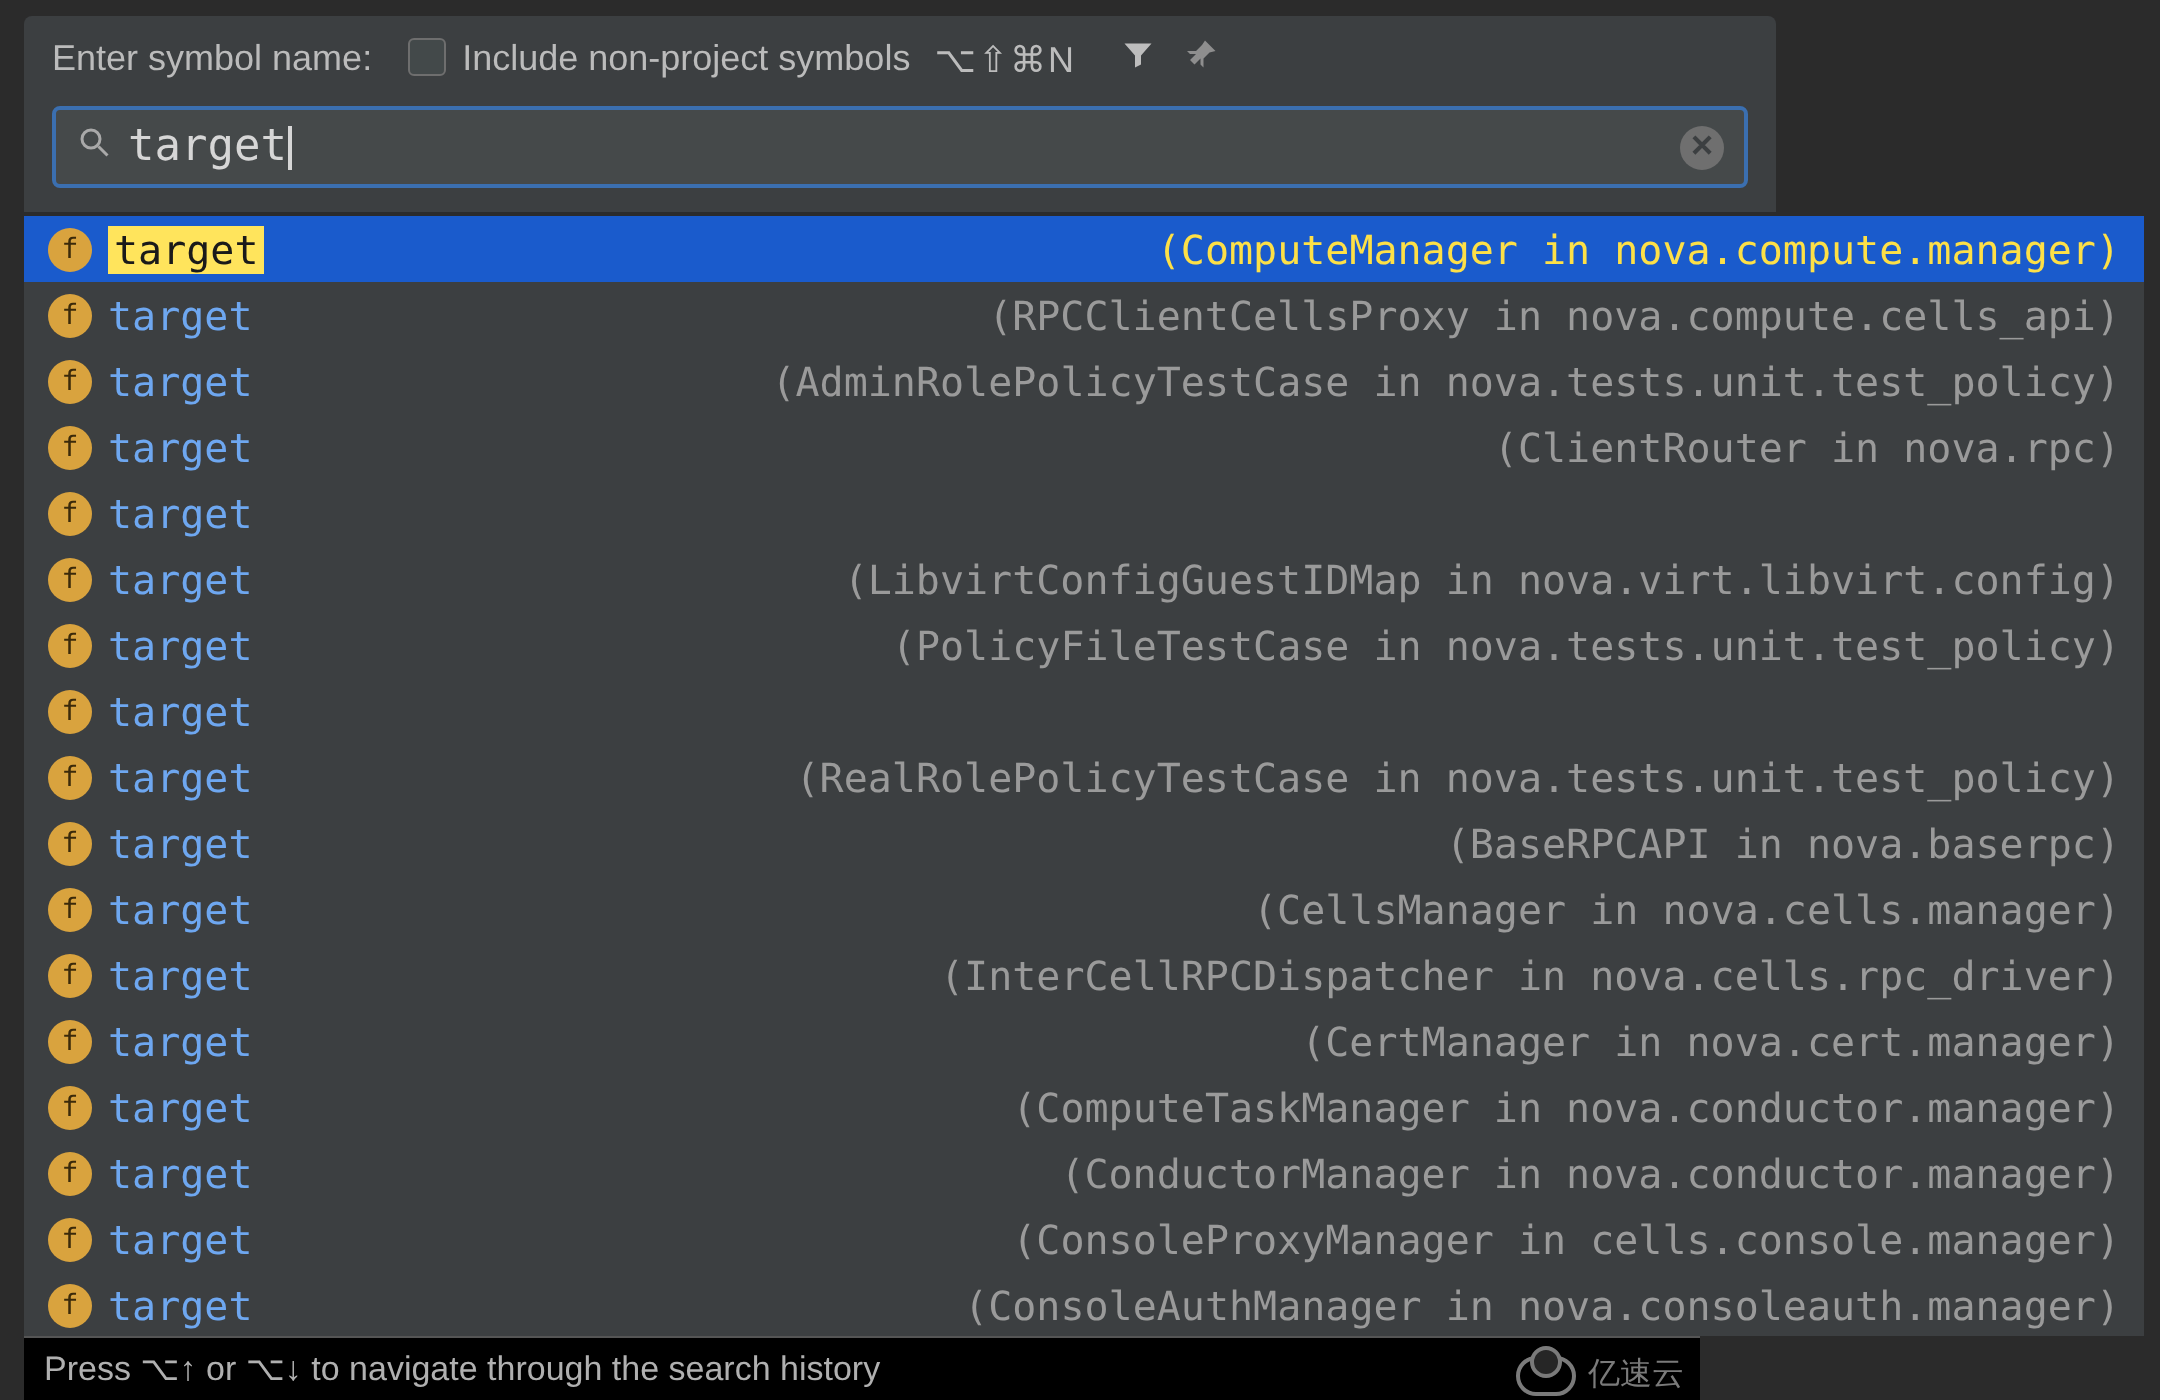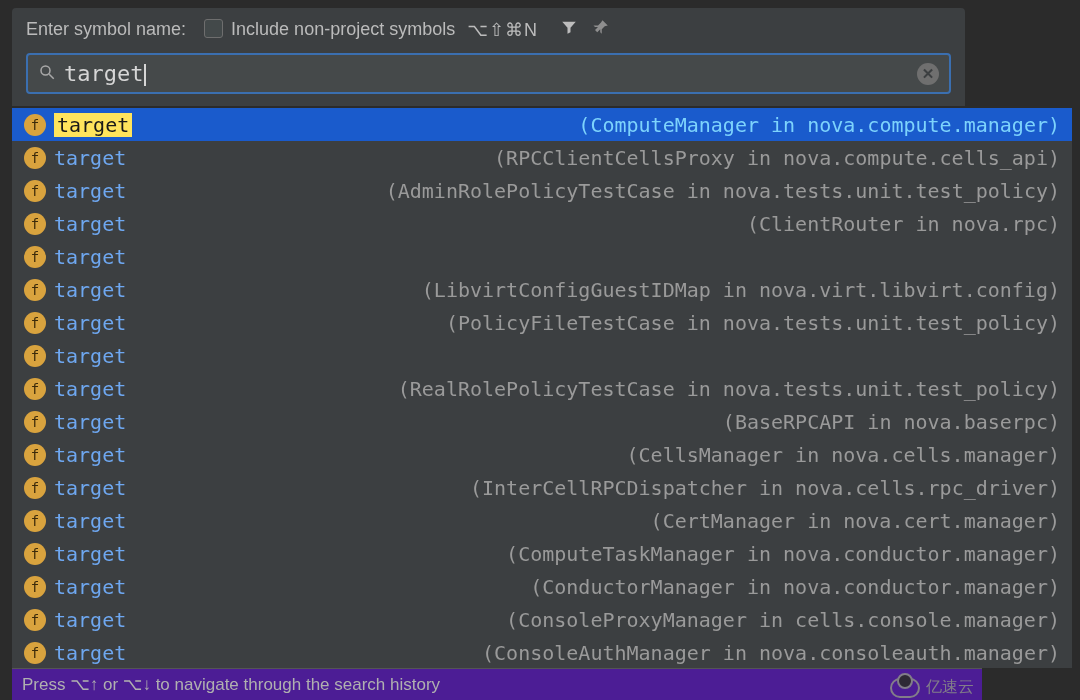--- a/index.html
+++ b/index.html
@@ -6,21 +6,21 @@
   html, body {
     width: 1080px; height: 700px;
     background: #2b2b2b;
     font-family: "Lucida Grande","DejaVu Sans Mono","Menlo","Consolas",monospace;
     color: #a9a9a9;
     overflow: hidden;
   }
   .panel {
     position: absolute;
     left: 12px; top: 8px;
-    width: 953px;
+    width: 876px;
     background: #3c3f41;
     border-radius: 4px 4px 0 0;
     padding: 10px 14px 12px 14px;
   }
   .top-row { display: flex; align-items: center; gap: 18px; font-size: 18px; font-family: -apple-system,Arial,sans-serif; color:#bbbbbb; }
   .prompt-label { color:#bbbbbb; }
   .checkbox {
     width: 19px; height: 19px; border:1px solid #6e6e6e; border-radius:3px;
     display:inline-block; vertical-align:middle;
     background:#43494a;
@@ -67,28 +67,28 @@
     background:#d9a33e;
     display:flex; align-items:center; justify-content:center;
     flex-shrink:0;
   }
   .badge span { color:#3b2a0a; font-size:14px; font-family:Menlo,monospace; line-height:1; }
   .sym-name { margin-left:8px; color:#6ea7f0; }
   .result-row.selected .sym-name {
     background:#ffe45c; color:#1a1a1a; padding:0 3px; border-radius:0;
   }
   .sym-loc { margin-left:auto; color:#9a9a9a; font-family: Menlo, Consolas, monospace; }
-  .result-row.selected .sym-loc { color:#7dd3fc; }
+  .result-row.selected .sym-loc { color:#fde047; }
 
   .hint-bar {
     position:absolute;
     left:12px; bottom:0;
-    width:970px;
+    width:838px;
     height:32px;
-    background:#4c1d95;
+    background:#000000;
     border-top:1px solid #555;
     display:flex; align-items:center;
     padding:0 10px;
     font-size:17px;
     font-family:-apple-system,Arial,sans-serif;
     color:#b0b0b0;
   }
   .watermark {
     position:absolute; right:8px; bottom:2px;
     display:flex; align-items:center; gap:6px;

